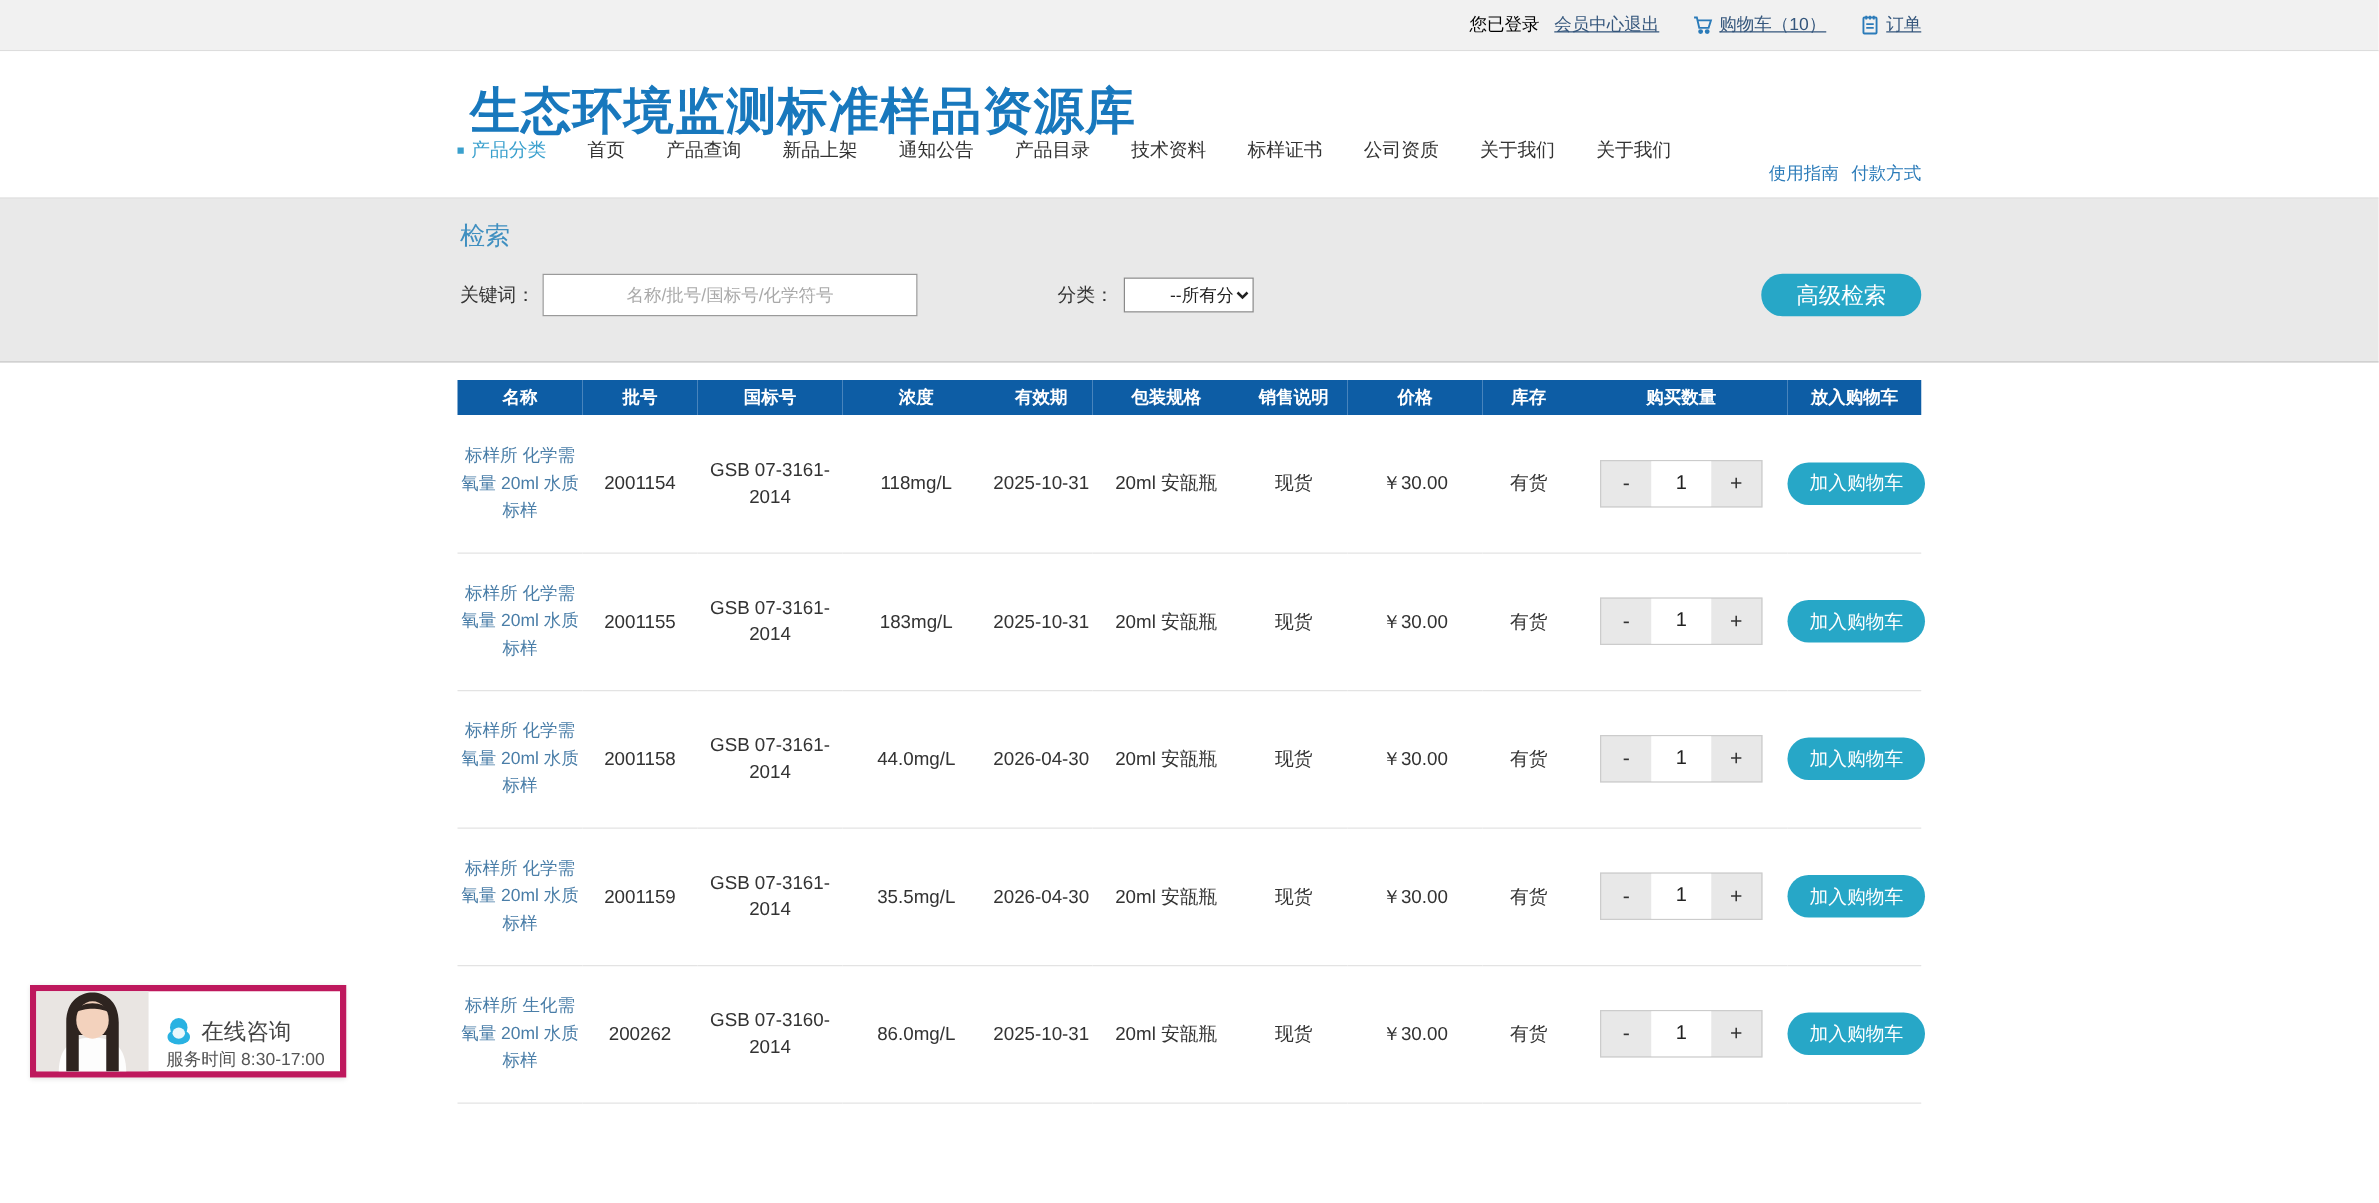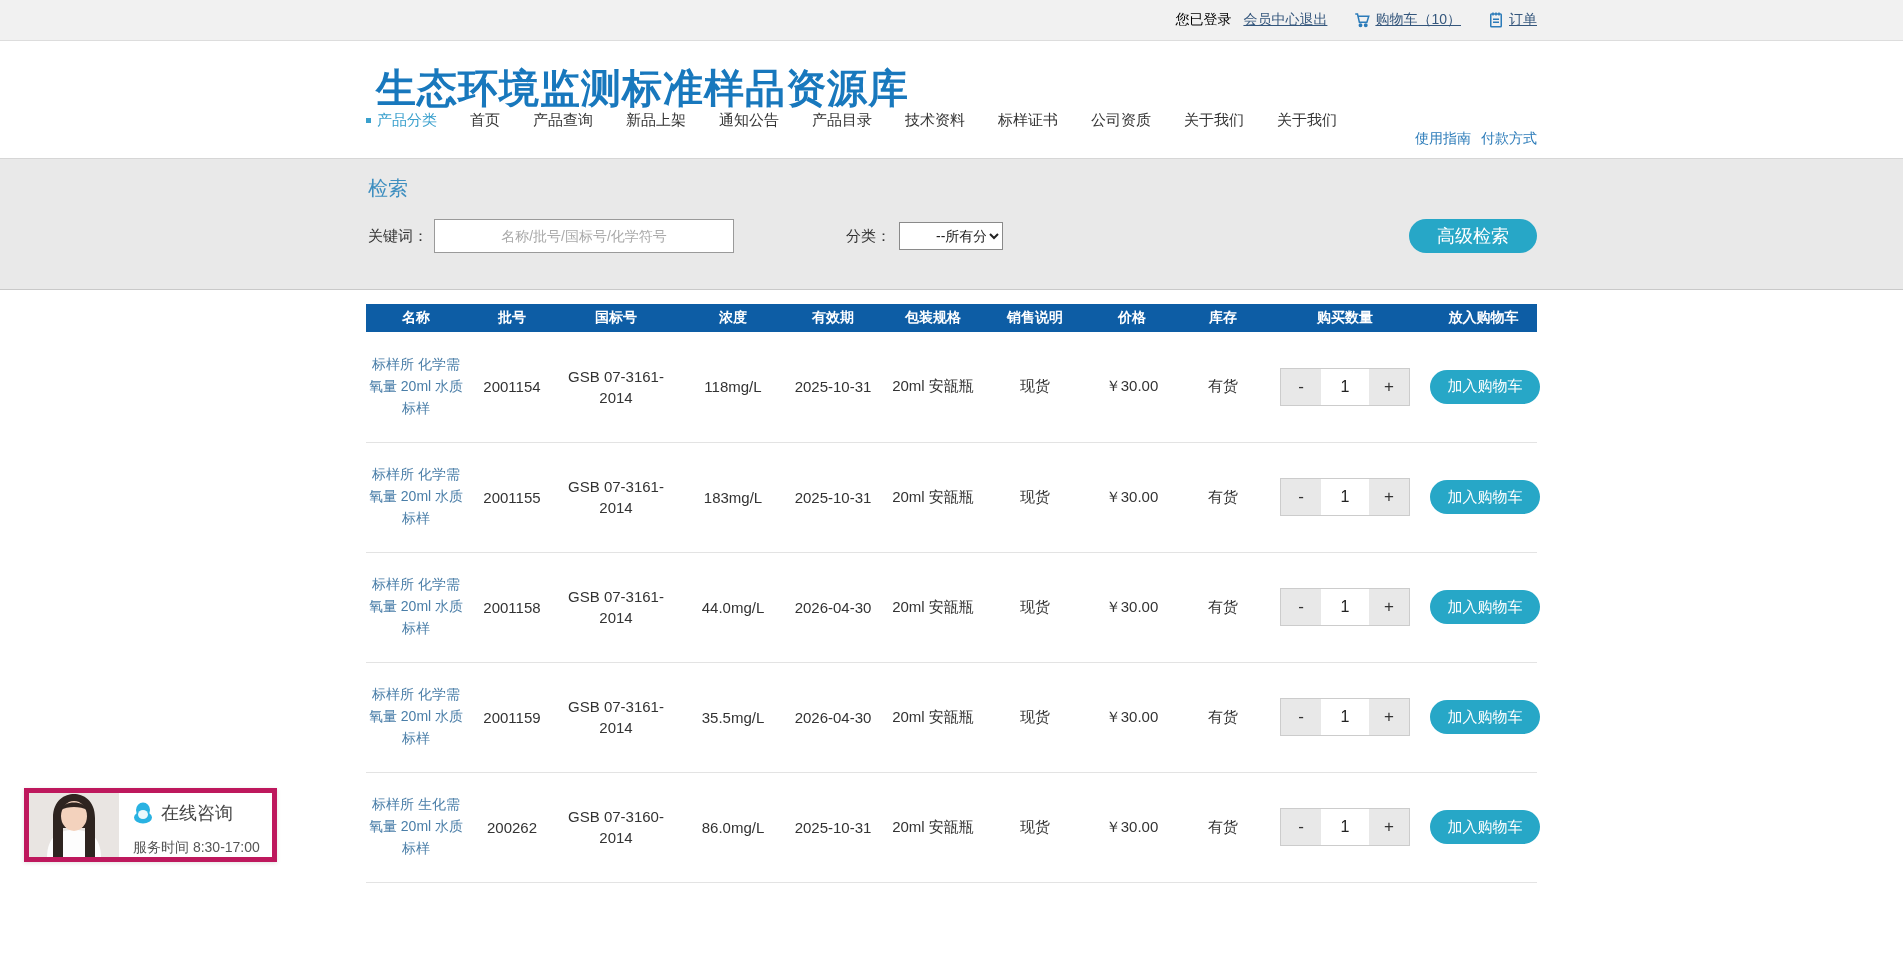--- a/index.html
+++ b/index.html
@@ -54,21 +54,21 @@
   .step-btn { width:40px; display:flex; align-items:center; justify-content:center; font-size:17px; color:#333; cursor:pointer; user-select:none; }
   .step-val { flex:1; background:#fff; display:flex; align-items:center; justify-content:center; font-size:16px; color:#222; }
   .cart-btn { width:110px; height:34px; border:none; border-radius:17px; background:#27a7c7; color:#fff; font-size:15px; cursor:pointer; font-family:inherit; }
 
   
   .chat { position:fixed; left:24px; top:788px; width:253px; height:74px; background:#fff; border:5px solid #be185d; box-shadow:0 1px 4px rgba(0,0,0,.12); display:flex;align-items:flex-end; }
   .chat-photo { width:90px; height:100%; flex:0 0 auto; display:block; }
   .chat-right { flex:1; padding:10px 0 0 14px; }
   .chat-line1 { display:flex; align-items:center; gap:8px; font-size:18px; color:#444; }
   .qq-icon { width:20px; height:22px; }
-  .chat-line2 { margin-top:14px; font-size:14px; color:#555; }
+  .chat-line2 { margin-top:2px; font-size:14px; color:#555; }
 </style>
 </head>
 <body>
 
 <div class="topbar">
   <div class="container topbar-inner">
     <span class="tb-item">
       <span class="tb-plain">您已登录</span>&nbsp;
       <a class="tb-link">会员中心退出</a>
     </span>

